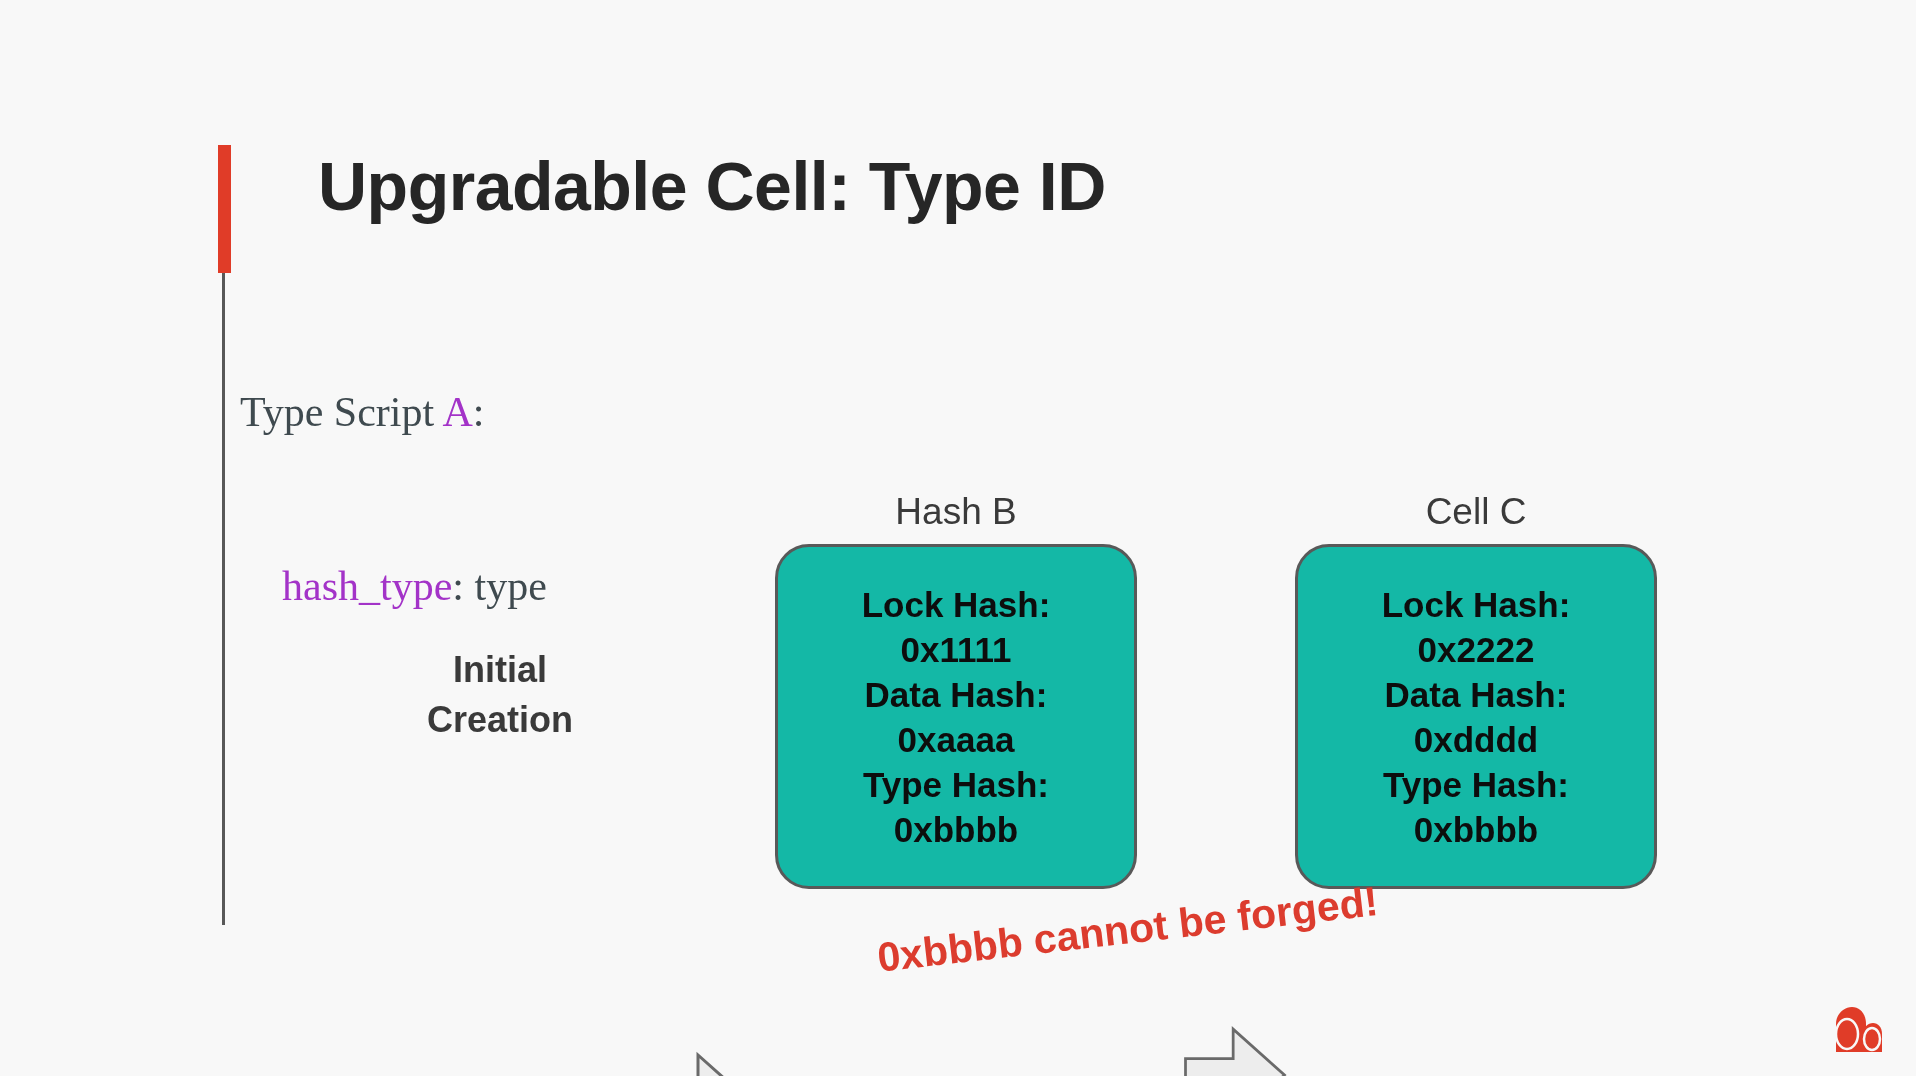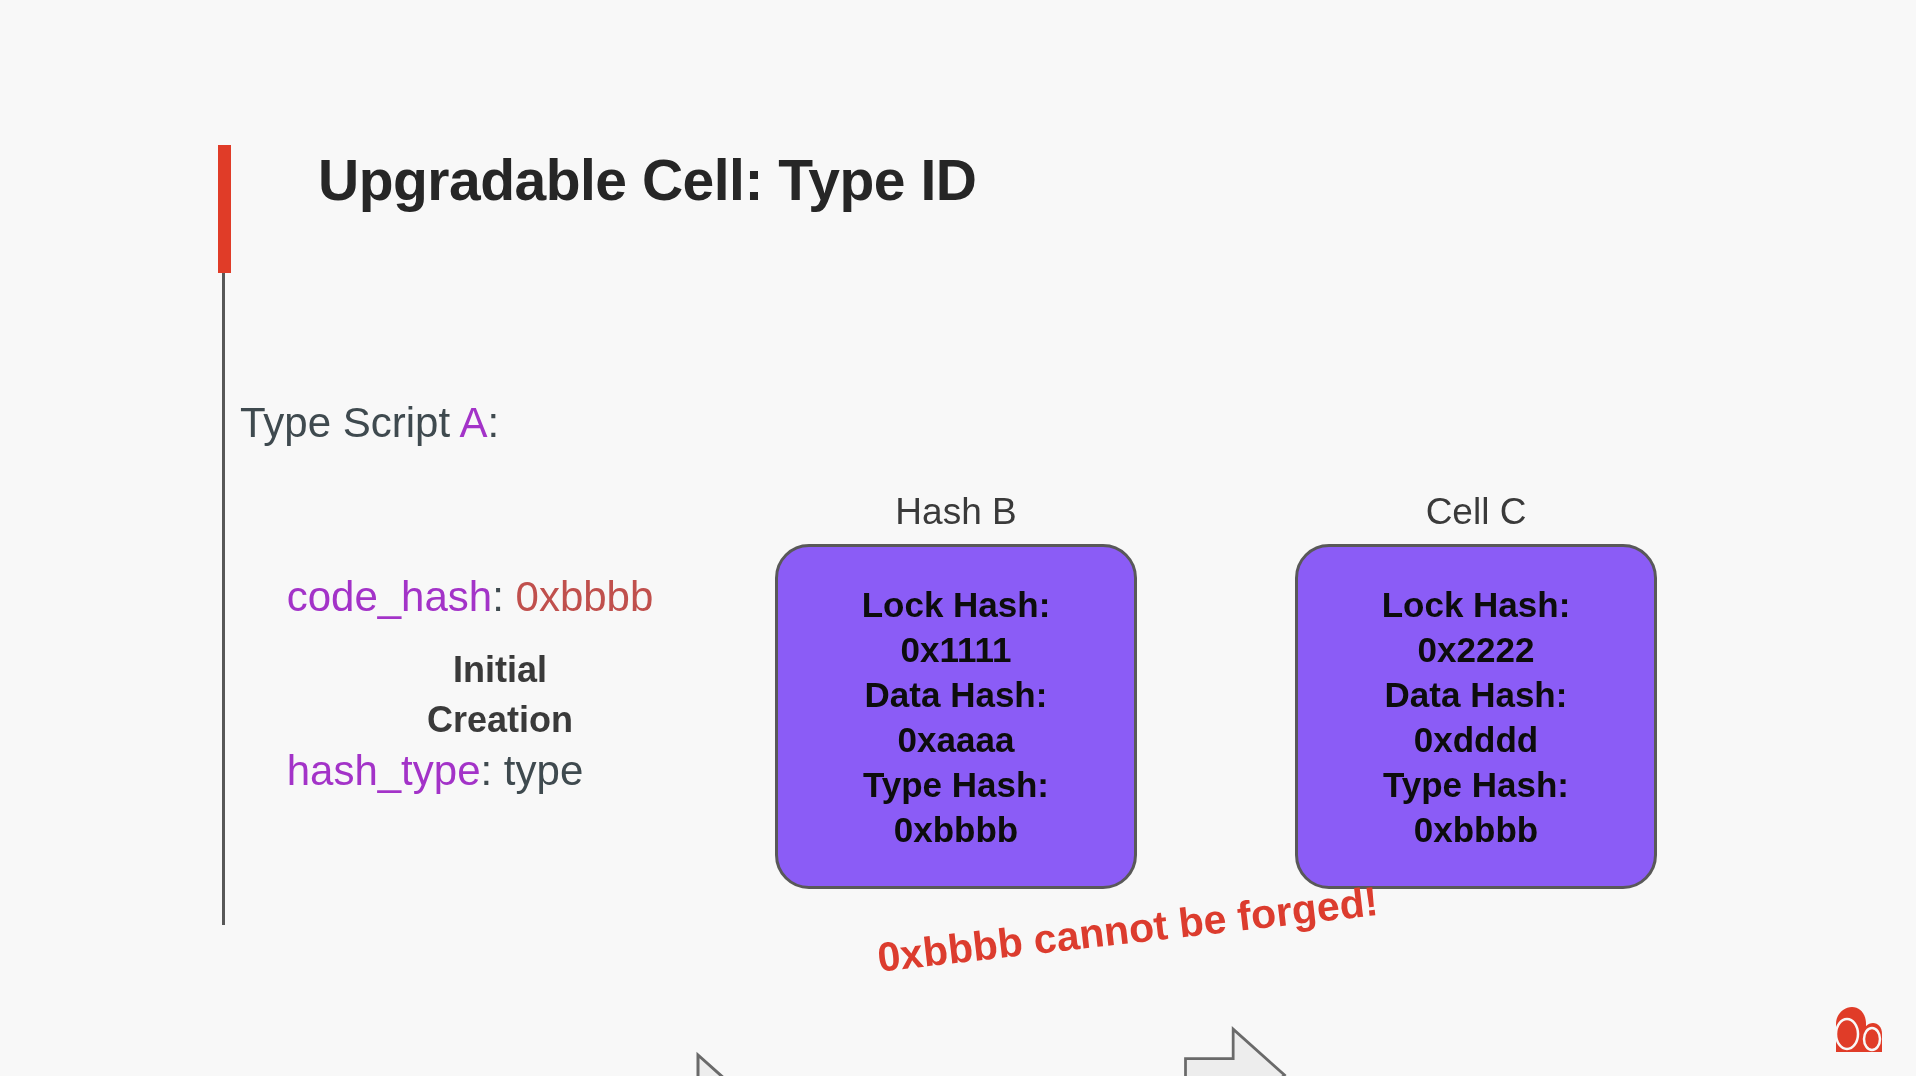--- a/index.html
+++ b/index.html
@@ -31,33 +31,33 @@
     width: 3px;
     height: 652px;
     background: #585858;
   }
 
   
   #page-title {
     position: absolute;
     left: 318px;
     top: 147px;
-    font-size: 57px;
+    font-size: 68px;
     font-weight: bold;
     color: #262626;
     letter-spacing: -0.5px;
     white-space: nowrap;
   }
 
   
   #code-block {
     position: absolute;
     left: 240px;
-    top: 278px;
-    font-family: Liberation Sans, sans-serif;
+    top: 267px;
+    font-family: Liberation Serif, serif;
     font-size: 42px;
     line-height: 58px;
     white-space: pre;
   }
   .code-line { white-space: pre; }
   .tok-plain  { color: #3f4a4f; }
   .tok-key    { color: #a333c8; }
   .tok-ident  { color: #a333c8; }
   .tok-value  { color: #c0504d; }
 
@@ -95,21 +95,21 @@
     font-size: 37px;
     color: #3a3a3a;
     text-align: center;
     line-height: 44px;
     margin-bottom: 10px;
     font-weight: 400;
   }
   .cell-card {
     width: 362px;
     height: 345px;
-    background: #8b5cf6;
+    background: #14b8a6;
     border: 3px solid #595959;
     border-radius: 34px;
     box-sizing: border-box;
     display: flex;
     flex-direction: column;
     align-items: center;
     justify-content: center;
   }
   .cell-card .row {
     font-size: 35px;
@@ -148,21 +148,20 @@
 </head>
 <body>
 
 <div id="left-rail-red"></div>
 <div id="left-rail-line"></div>
 
 <div id="page-title">Upgradable Cell: Type ID</div>
 
 <div id="code-block">
   <div class="code-line"><span class="tok-plain">Type Script </span><span class="tok-ident">A</span><span class="tok-plain">:</span></div>
-  <div class="code-line"><span class="tok-plain">    </span><span class="tok-key">code_hash</span><span class="tok-plain">: </span><span class="tok-value">0xbbbb</span></div>
   <div class="code-line"><span class="tok-plain">    </span><span class="tok-key">hash_type</span><span class="tok-plain">: </span><span class="tok-plain">type</span></div>
 </div>
 
 <div id="flow-row">
 
   <div class="flow-label" id="initial-creation-label">Initial<br>Creation</div>
 
   <svg class="block-arrow" style="left:640px; top:555px;" width="120" height="120" viewBox="0 0 120 120">
     <polygon points="6,42 58,42 58,10 114,60 58,110 58,78 6,78" fill="#ededed" stroke="#6a6a6a" stroke-width="3" stroke-linejoin="miter"></polygon>
   </svg>

